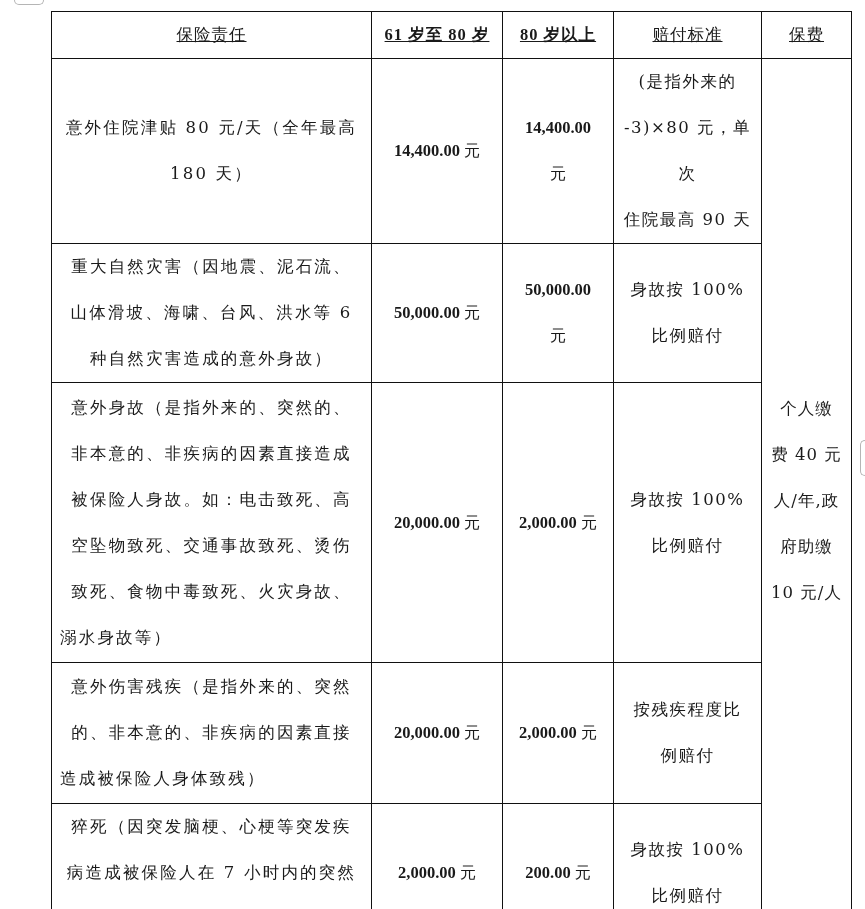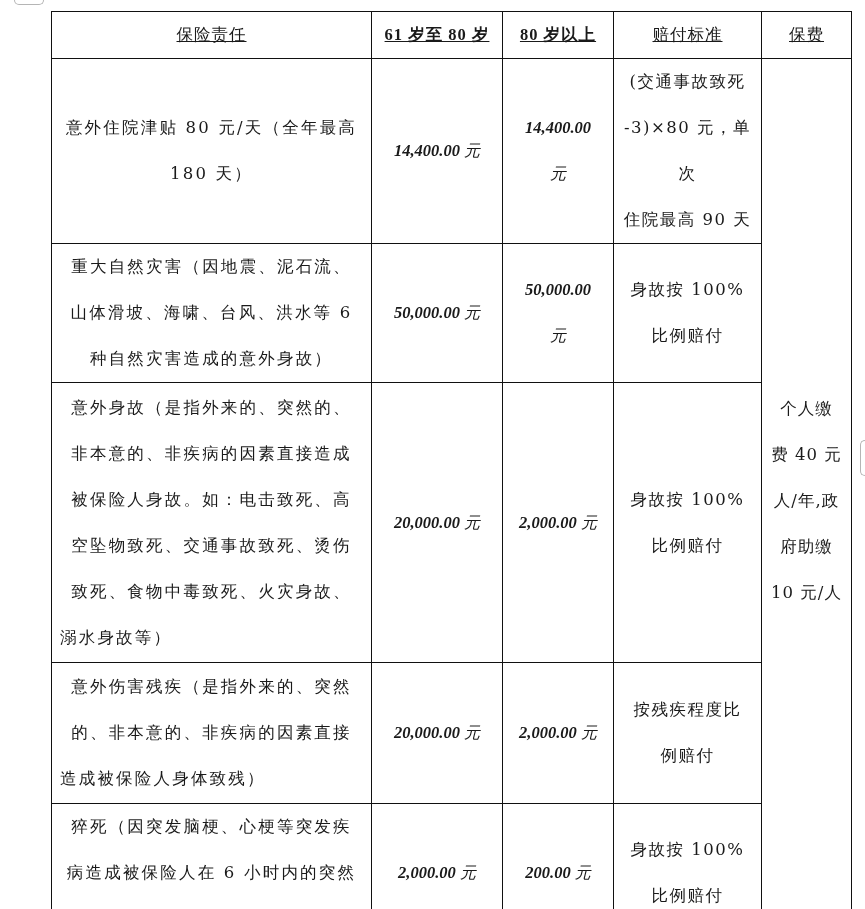--- a/index.html
+++ b/index.html
@@ -28,21 +28,21 @@
     padding: 0 8px;
     font-size: 16.5px;
     line-height: 46px;
     text-align: center;
     vertical-align: middle;
     word-break: break-all;
   }
   table.coverage th { font-weight: normal; height: 46px; letter-spacing: 1px; text-decoration: underline; }
   td.desc { text-align: left; letter-spacing: 2.2px; padding-left: 10px; padding-right: 6px; }
   td.desc .last-center { display: block; text-align: left; }
-  td.amount { font-family: "Liberation Serif", serif; font-weight: bold; font-size: 17px; font-style: italic; }
+  td.amount { font-family: "Liberation Serif", serif; font-weight: bold; font-size: 17px; }
   td.amount .unit { font-weight: normal; font-family: "DejaVu Serif", serif; font-size: 16px; }
   td.standard { letter-spacing: 1.5px; }
   td.premium { letter-spacing: 1px; padding: 0 10px; }
   .r1 td { height: 139px; }
   .r2 td { height: 138px; }
   .r3 td { height: 279px; margin-top: 24px; }
   .r4 td { height: 140px; }
   .r5 td { height: 138px; }
   b { font-family: "Liberation Serif", serif; }
 </style>
@@ -77,21 +77,21 @@
         <span>180 天）</span>
       </td>
       <td class="amount">
         <span>14,400.00</span> <span class="unit">元</span>
       </td>
       <td class="amount">
         <span>14,400.00</span><br>
         <span class="unit">元</span>
       </td>
       <td class="standard">
-        <span>(交通事故致死</span><br>
+        <span>(是指外来的</span><br>
         <span>-3)×80 元，单次</span><br>
         <span>住院最高 90 天</span>
       </td>
       <td class="premium" rowspan="5">
         <span>个人缴</span><br>
         <span>费 40 元</span><br>
         <span>人/年,政</span><br>
         <span>府助缴</span><br>
         <span>10 元/人</span>
       </td>
@@ -151,21 +151,21 @@
       </td>
       <td class="standard">
         <span>按残疾程度比</span><br>
         <span>例赔付</span>
       </td>
     </tr>
 
     <tr class="r5">
       <td class="desc">
         <span>猝死（因突发脑梗、心梗等突发疾</span><br>
-        <span>病造成被保险人在 6 小时内的突然</span><br>
+        <span>病造成被保险人在 7 小时内的突然</span><br>
         <span class="last-center">死亡）</span>
       </td>
       <td class="amount">
         <span>2,000.00</span> <span class="unit">元</span>
       </td>
       <td class="amount">
         <span>200.00</span> <span class="unit">元</span>
       </td>
       <td class="standard">
         <span>身故按 100%</span><br>

